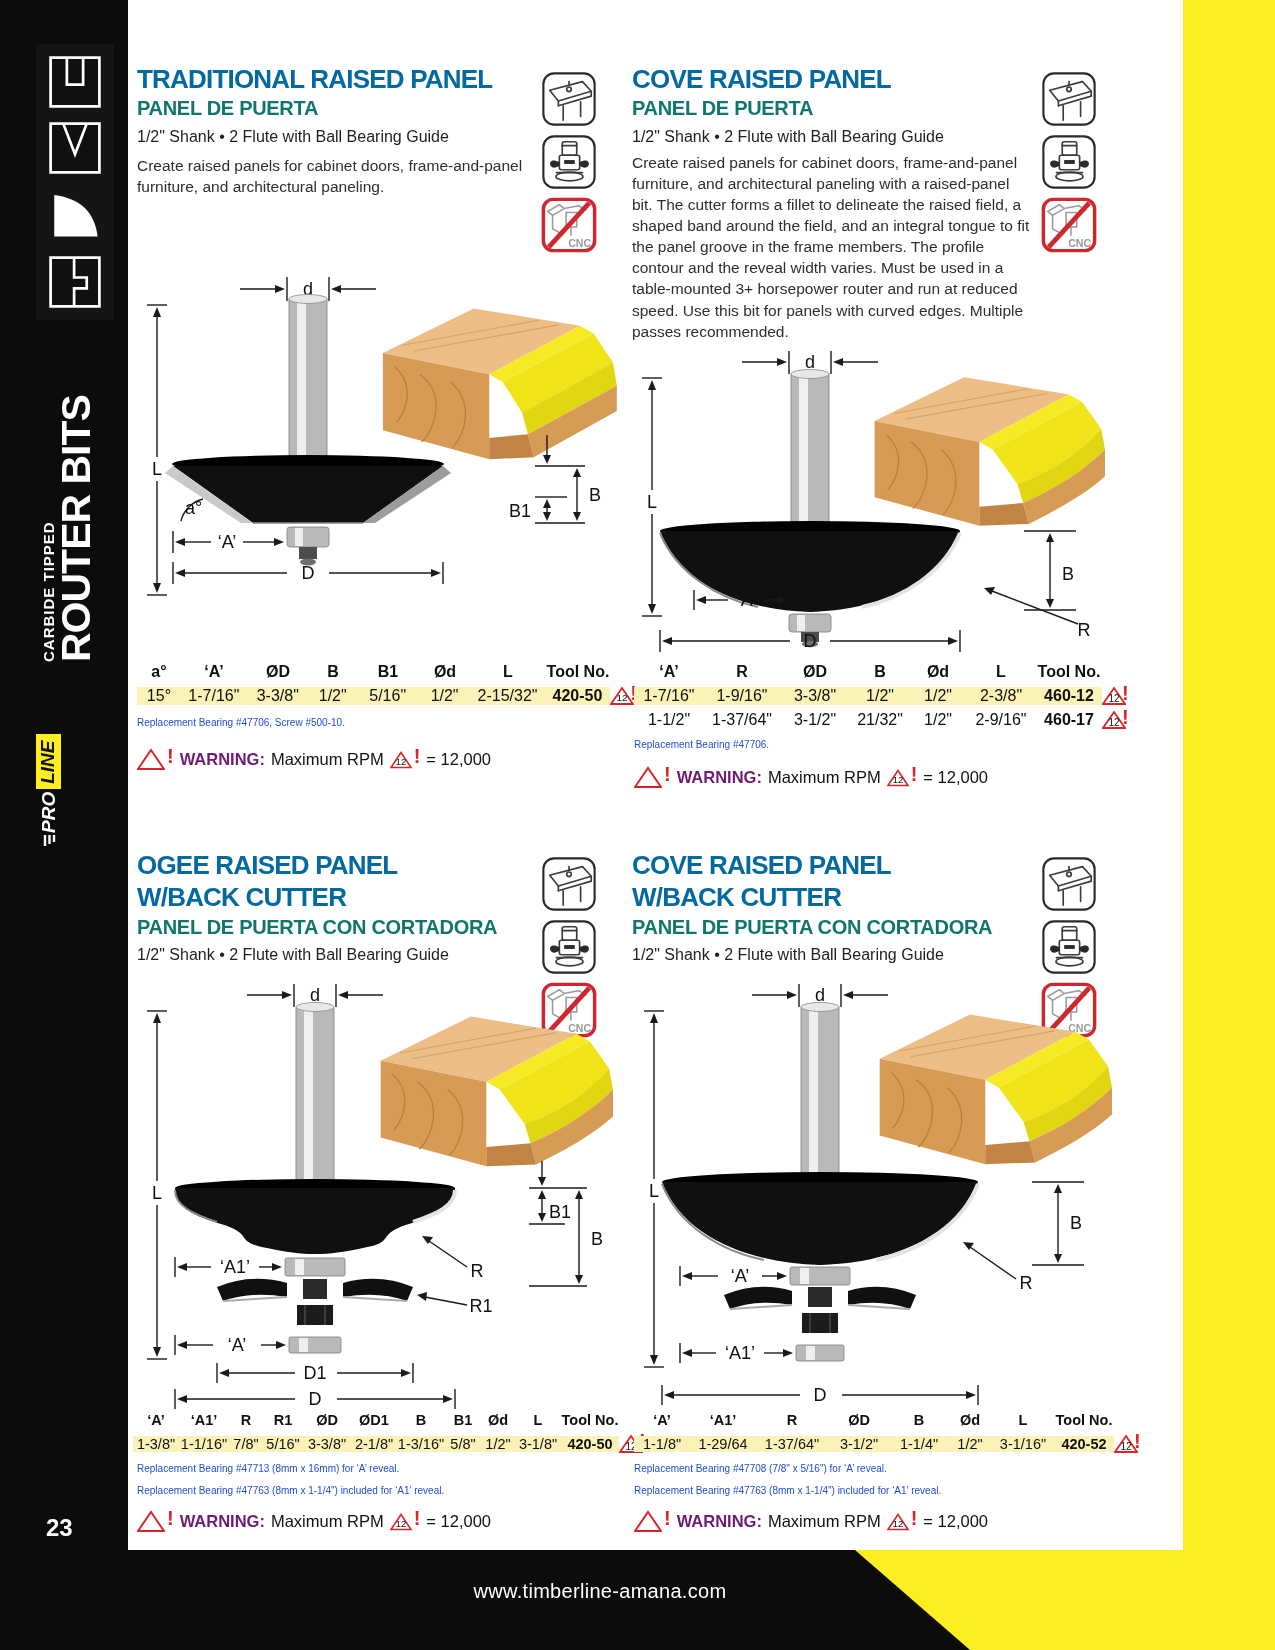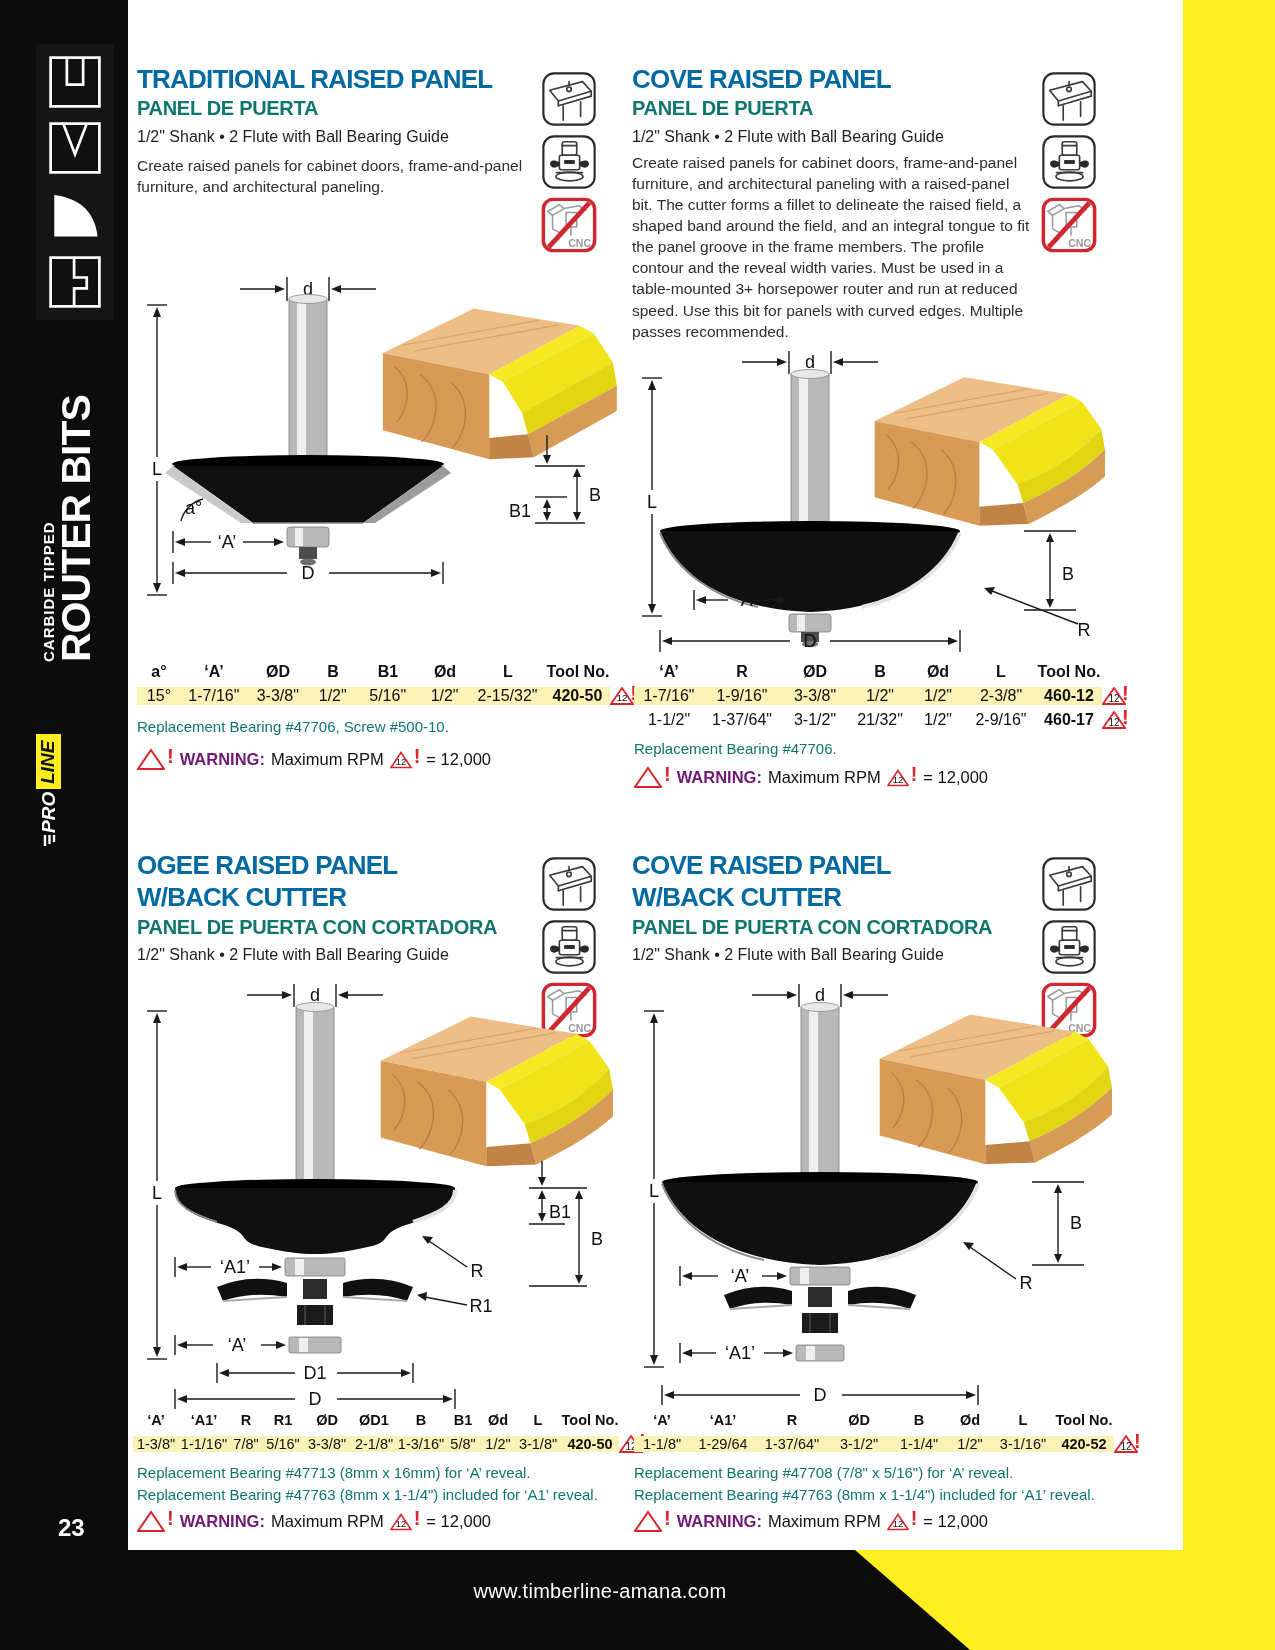--- a/index.html
+++ b/index.html
@@ -10,21 +10,21 @@
   .sub{font-size:20px;font-weight:bold;color:#0f766e;letter-spacing:-0.3px;white-space:nowrap}
   .shank{font-size:16px;color:#1e1e1e;white-space:nowrap}
   .desc{font-size:15.5px;color:#2e2e2e;line-height:1.36;margin:0}
   .iconbox{width:58px;height:58px}
   .trow{display:flex;align-items:center;height:24px}
   .cell{text-align:center;font-size:16px;color:#101010;white-space:nowrap}
   .cell.sm{font-size:14.5px}
   .hd .cell{font-weight:bold}
   .hl{background:#FAF2B6}
   .toolno{font-weight:bold}
-  .note{font-size:15px;color:#0f766e;line-height:1.4}
+  .note{font-size:10px;color:#1d4ed8;line-height:1.4}
   .warn{display:flex;align-items:center;gap:6px;font-size:16.5px;color:#111;white-space:nowrap}
   .wlabel{color:#701a75;font-weight:bold}
   .bang{color:#D9252B;font-weight:bold;font-size:20px;margin-left:-4px;transform:translateY(-3px)}
   .sidebar{left:0;top:0;width:128px;height:1650px;background:#0c0c0d}
   .ystripe{left:1183px;top:0;width:92px;height:1650px;background:#FCEE21}
   .footer{left:0;top:1550px;width:1275px;height:100px;background:#0c0c0d}
   .fwedge{left:0;top:1550px;width:1275px;height:100px;background:#FCEE21;
           clip-path:polygon(855px 0,1275px 0,1275px 100px,970px 100px)}
   .vtext{transform:rotate(-90deg);transform-origin:0 0;white-space:nowrap}
   .carbide{font-size:15px;font-weight:bold;color:#fff;letter-spacing:1px}
@@ -107,21 +107,21 @@
       <line x1="51" y1="7" x2="9" y2="53" stroke="#CF2730" stroke-width="5"></line>
     </symbol>
   </defs>
 </svg>
 
 <div class="abs sidebar"></div>
 <div class="abs ystripe"></div>
 <div class="abs footer"></div>
 <div class="abs fwedge"></div>
 <div class="abs weburl" style="left:400px;top:1580px;width:400px;text-align:center">www.timberline-amana.com</div>
-<div class="abs pageno" style="left:58px;top:1514px">23</div>
+<div class="abs pageno" style="left:46px;top:1514px">23</div>
 
 <div class="abs" style="left:36px;top:44px;width:78px;height:276px;background:#151515">
   <svg class="abs" style="left:11px;top:10px" width="56" height="56" viewBox="0 0 62 62">
     <rect x="4" y="4" width="54" height="54" fill="#101010" stroke="#fff" stroke-width="3"></rect>
     <path d="M22,4 V34 H40 V4" class="glyphln"></path>
   </svg>
   <svg class="abs" style="left:11px;top:76px" width="56" height="56" viewBox="0 0 62 62">
     <rect x="4" y="4" width="54" height="54" fill="#101010" stroke="#fff" stroke-width="3"></rect>
     <path d="M18,4 L31,38 L44,4" class="glyphln"></path>
   </svg>

